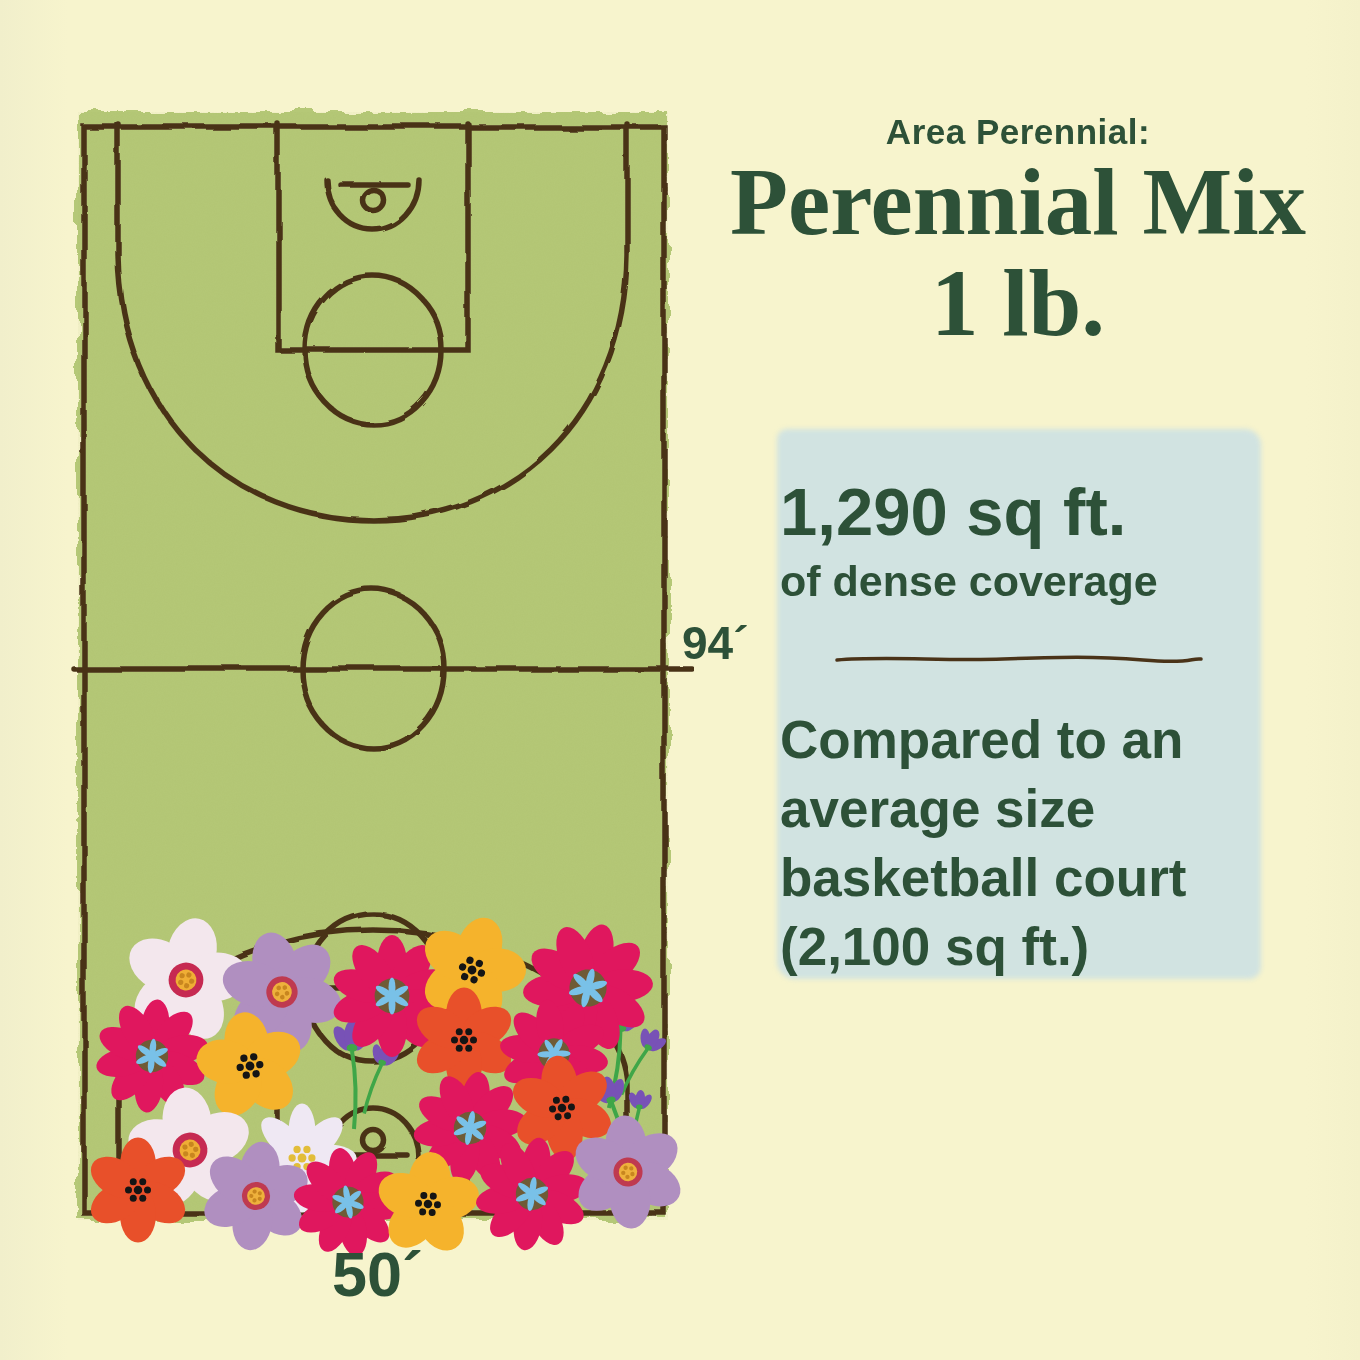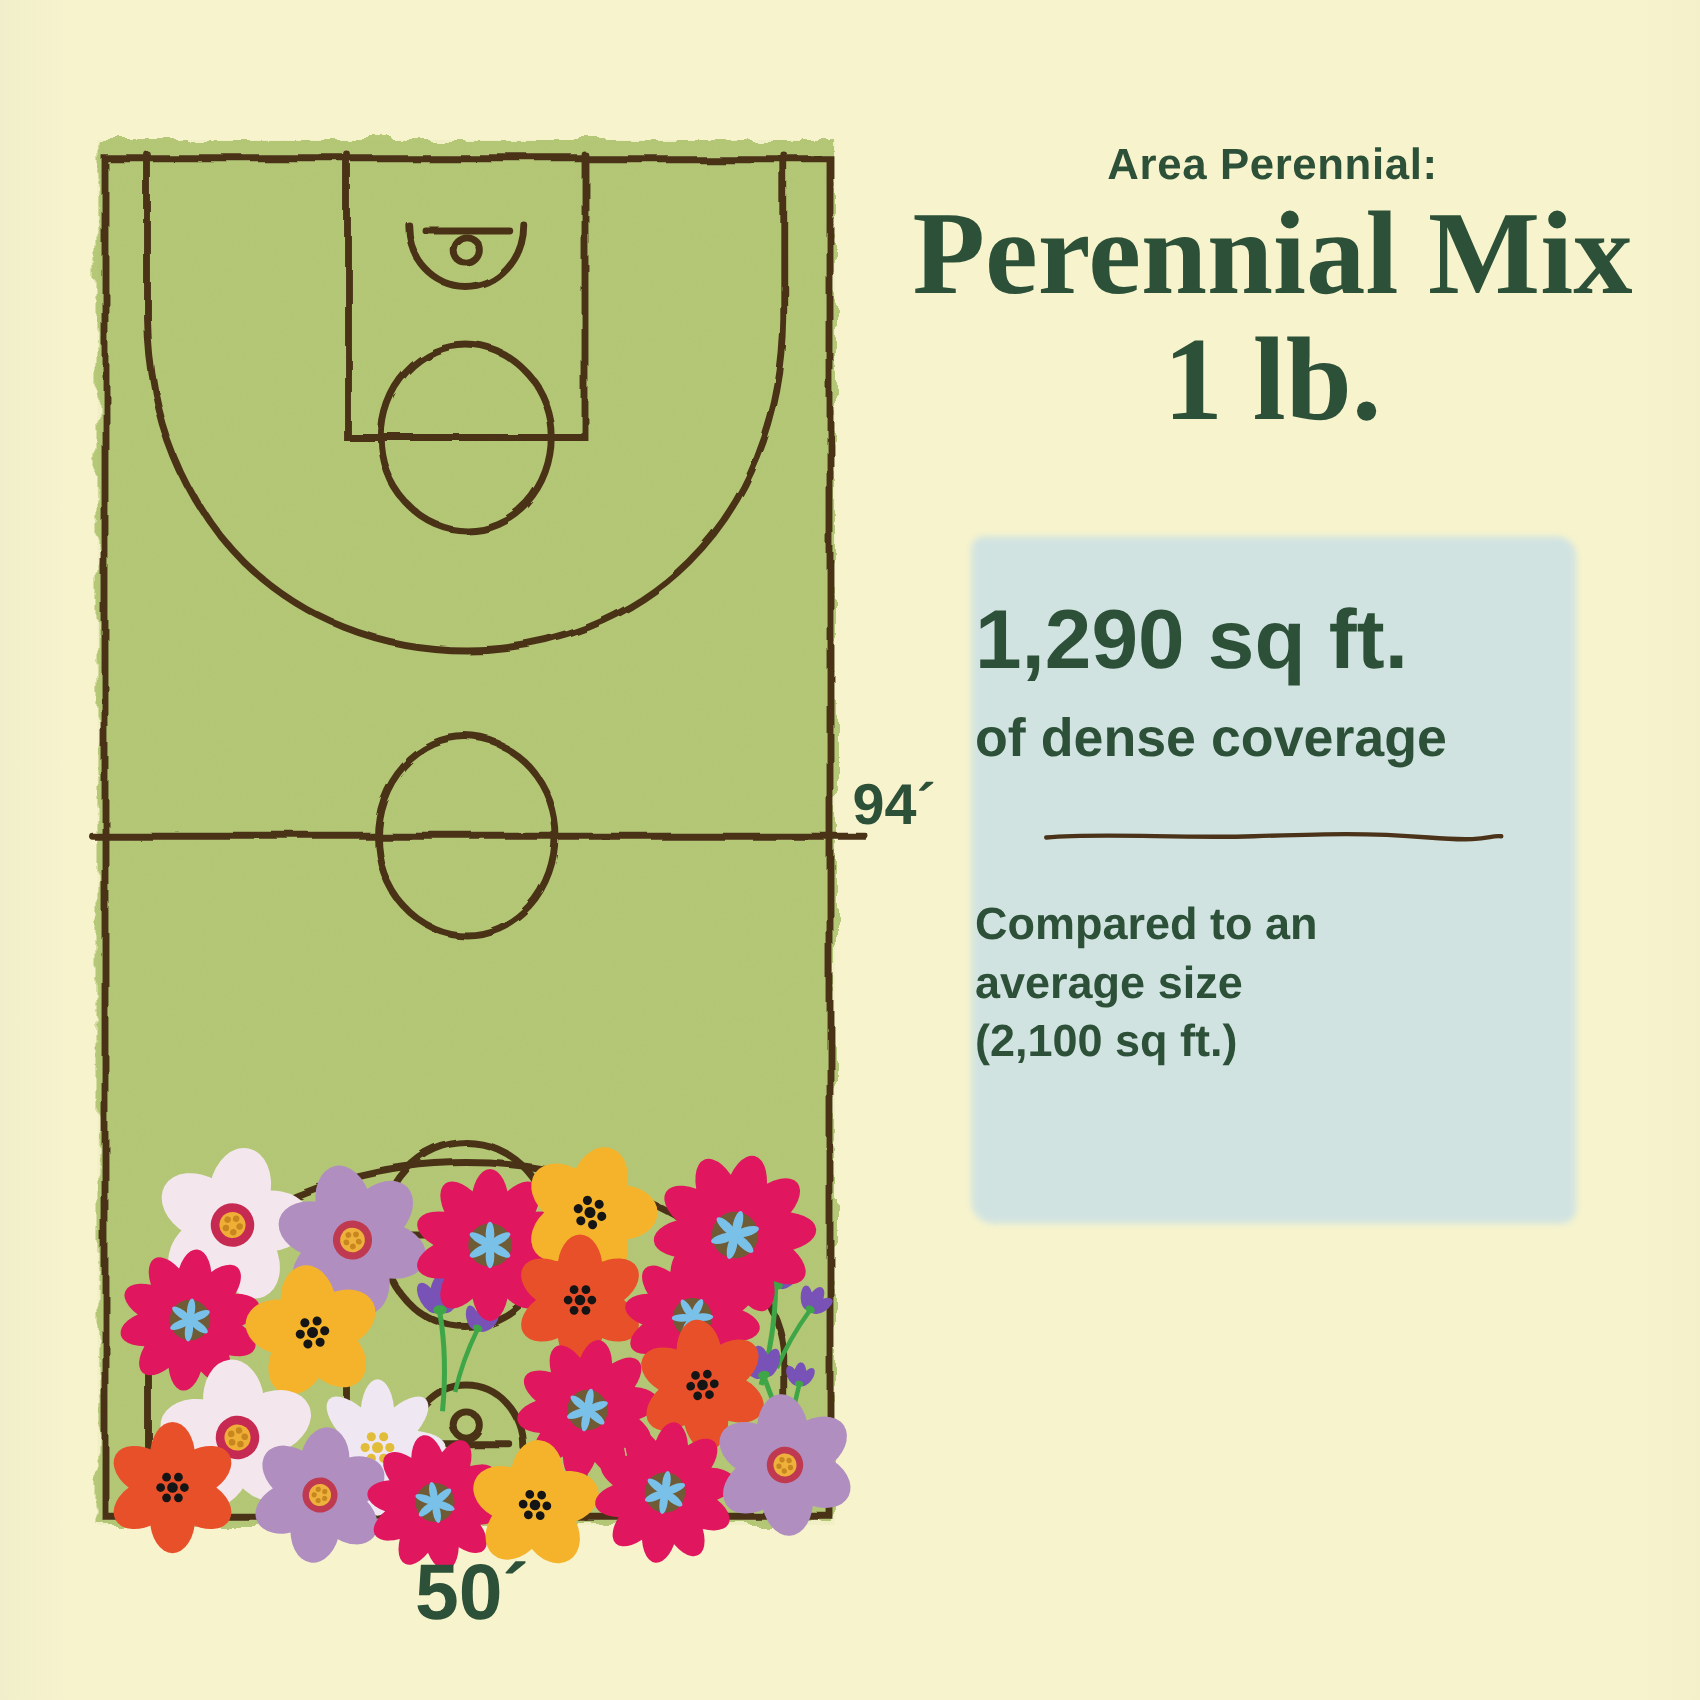--- a/index.html
+++ b/index.html
@@ -35,23 +35,23 @@
   .coverage-card{
     position:absolute;left:780px;top:432px;width:478px;height:544px;
     color:var(--text-green);text-align:left;
   }
   .card-bg{
     position:absolute;inset:-3px;background:var(--card-bg);
     border-radius:10px 16px 12px 18px;filter:blur(2.5px);
   }
   .card-content{position:relative;padding-top:46px;}
   .card-headline{font-size:67px;font-weight:bold;line-height:1.0;}
-  .card-subhead{font-size:43px;font-weight:bold;line-height:1.15;margin-top:22px;}
+  .card-subhead{font-size:43px;font-weight:bold;line-height:1.15;margin-top:12px;}
   .card-divider{display:block;margin:46px auto 40px auto;}
-  .card-paragraph{font-size:36px;font-weight:bold;line-height:1.3;}
+  .card-paragraph{font-size:53px;font-weight:bold;line-height:1.3;}
 </style>
 </head>
 <body>
 
 <div class="canvas">
 
   <svg class="court-svg" width="760" height="1360" viewBox="0 0 760 1360">
     <defs>
       <filter id="rough" x="-8%" y="-8%" width="116%" height="116%">
         <feTurbulence type="fractalNoise" baseFrequency="0.035" numOctaves="4" result="t"></feTurbulence>
@@ -475,17 +475,18 @@
     <div class="card-bg"></div>
     <div class="card-content">
       <div class="card-headline">1,290 sq ft.</div>
       <div class="card-subhead">of dense coverage</div>
       <svg class="card-divider" width="372" height="14" viewBox="0 0 372 14">
         <path d="M4,8 C50,4 110,9 170,7 S260,4 310,8 S356,6 368,7" stroke="var(--line-brown)" stroke-width="3.5" fill="none" stroke-linecap="round"></path>
       </svg>
       <div class="card-paragraph">
         <div>Compared to an</div>
         <div>average size</div>
+        <div>basketball court</div>
         <div>(2,100 sq ft.)</div>
       </div>
     </div>
   </div>
 </div>
 
 </body></html>

